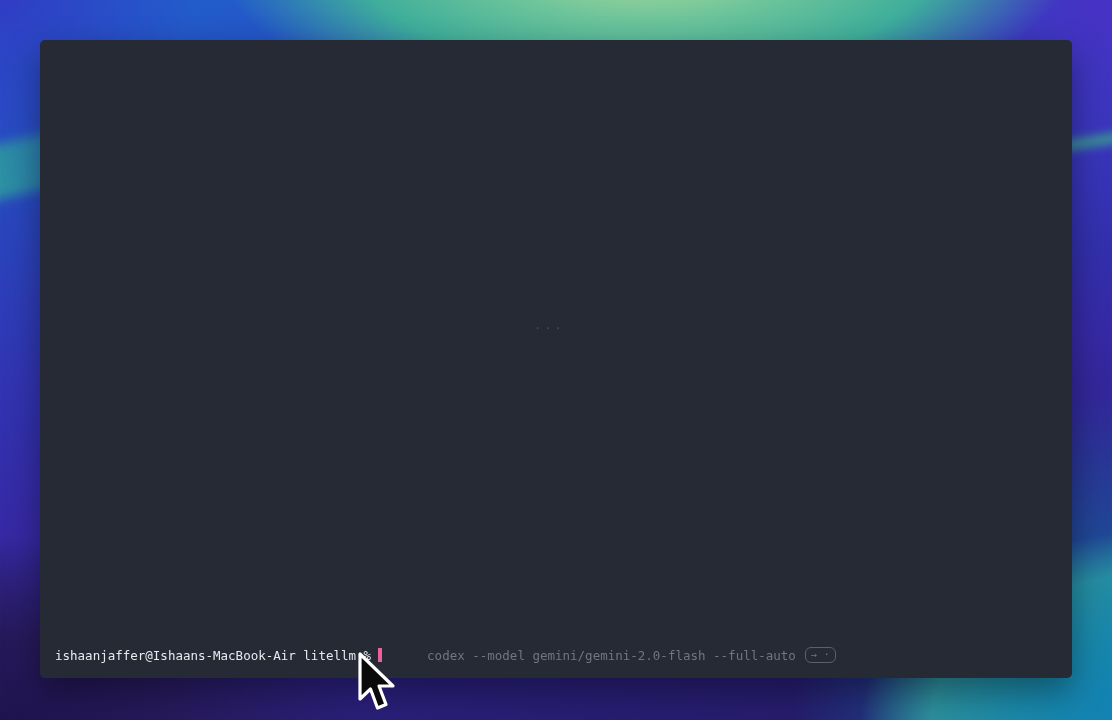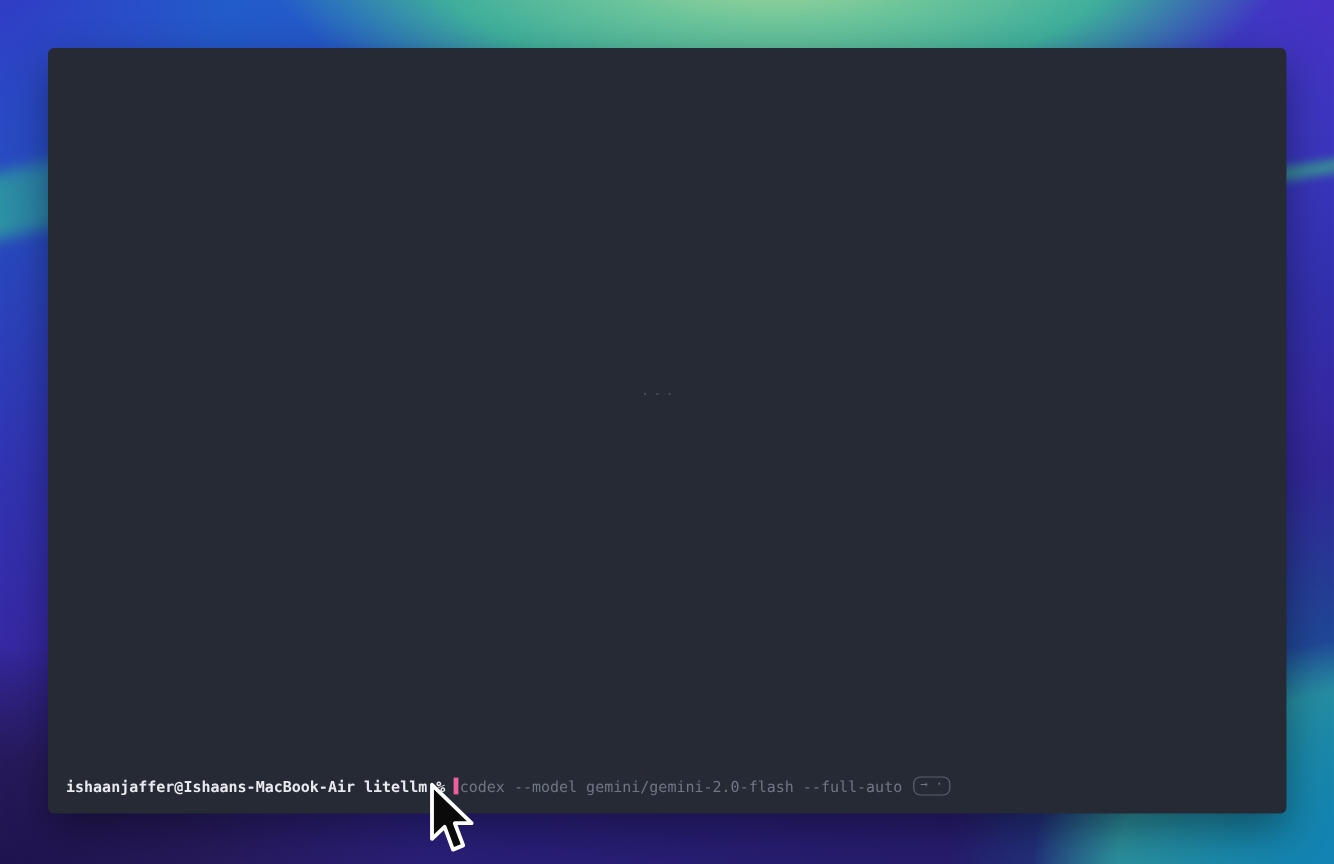--- a/index.html
+++ b/index.html
@@ -64,30 +64,31 @@
     user-select: none;
   }
   .prompt-line {
     position: absolute; left: 15px; bottom: 15px;
     font-size: 12.5px; line-height: 15px;
     white-space: pre;
     display: flex; align-items: center;
   }
   .shell-prompt {
     color: #e9eaee;
-    font-weight: bold;
+    font-weight: normal;
   }
   .caret {
     display: inline-block;
     width: 4px; height: 14px;
     margin: 0 1px 0 7px;
     background: #ee5f9e;
   }
   .suggestion {
     color: #6f7684;
+    padding-left: 44px;
   }
   .hint-pill {
     display: inline-block;
     margin-left: 9px;
     padding: 0 5px 1px 5px;
     border: 1px solid #59616f;
     border-radius: 6px;
     font-size: 10.5px; line-height: 13px;
     color: #6f7684;
   }

